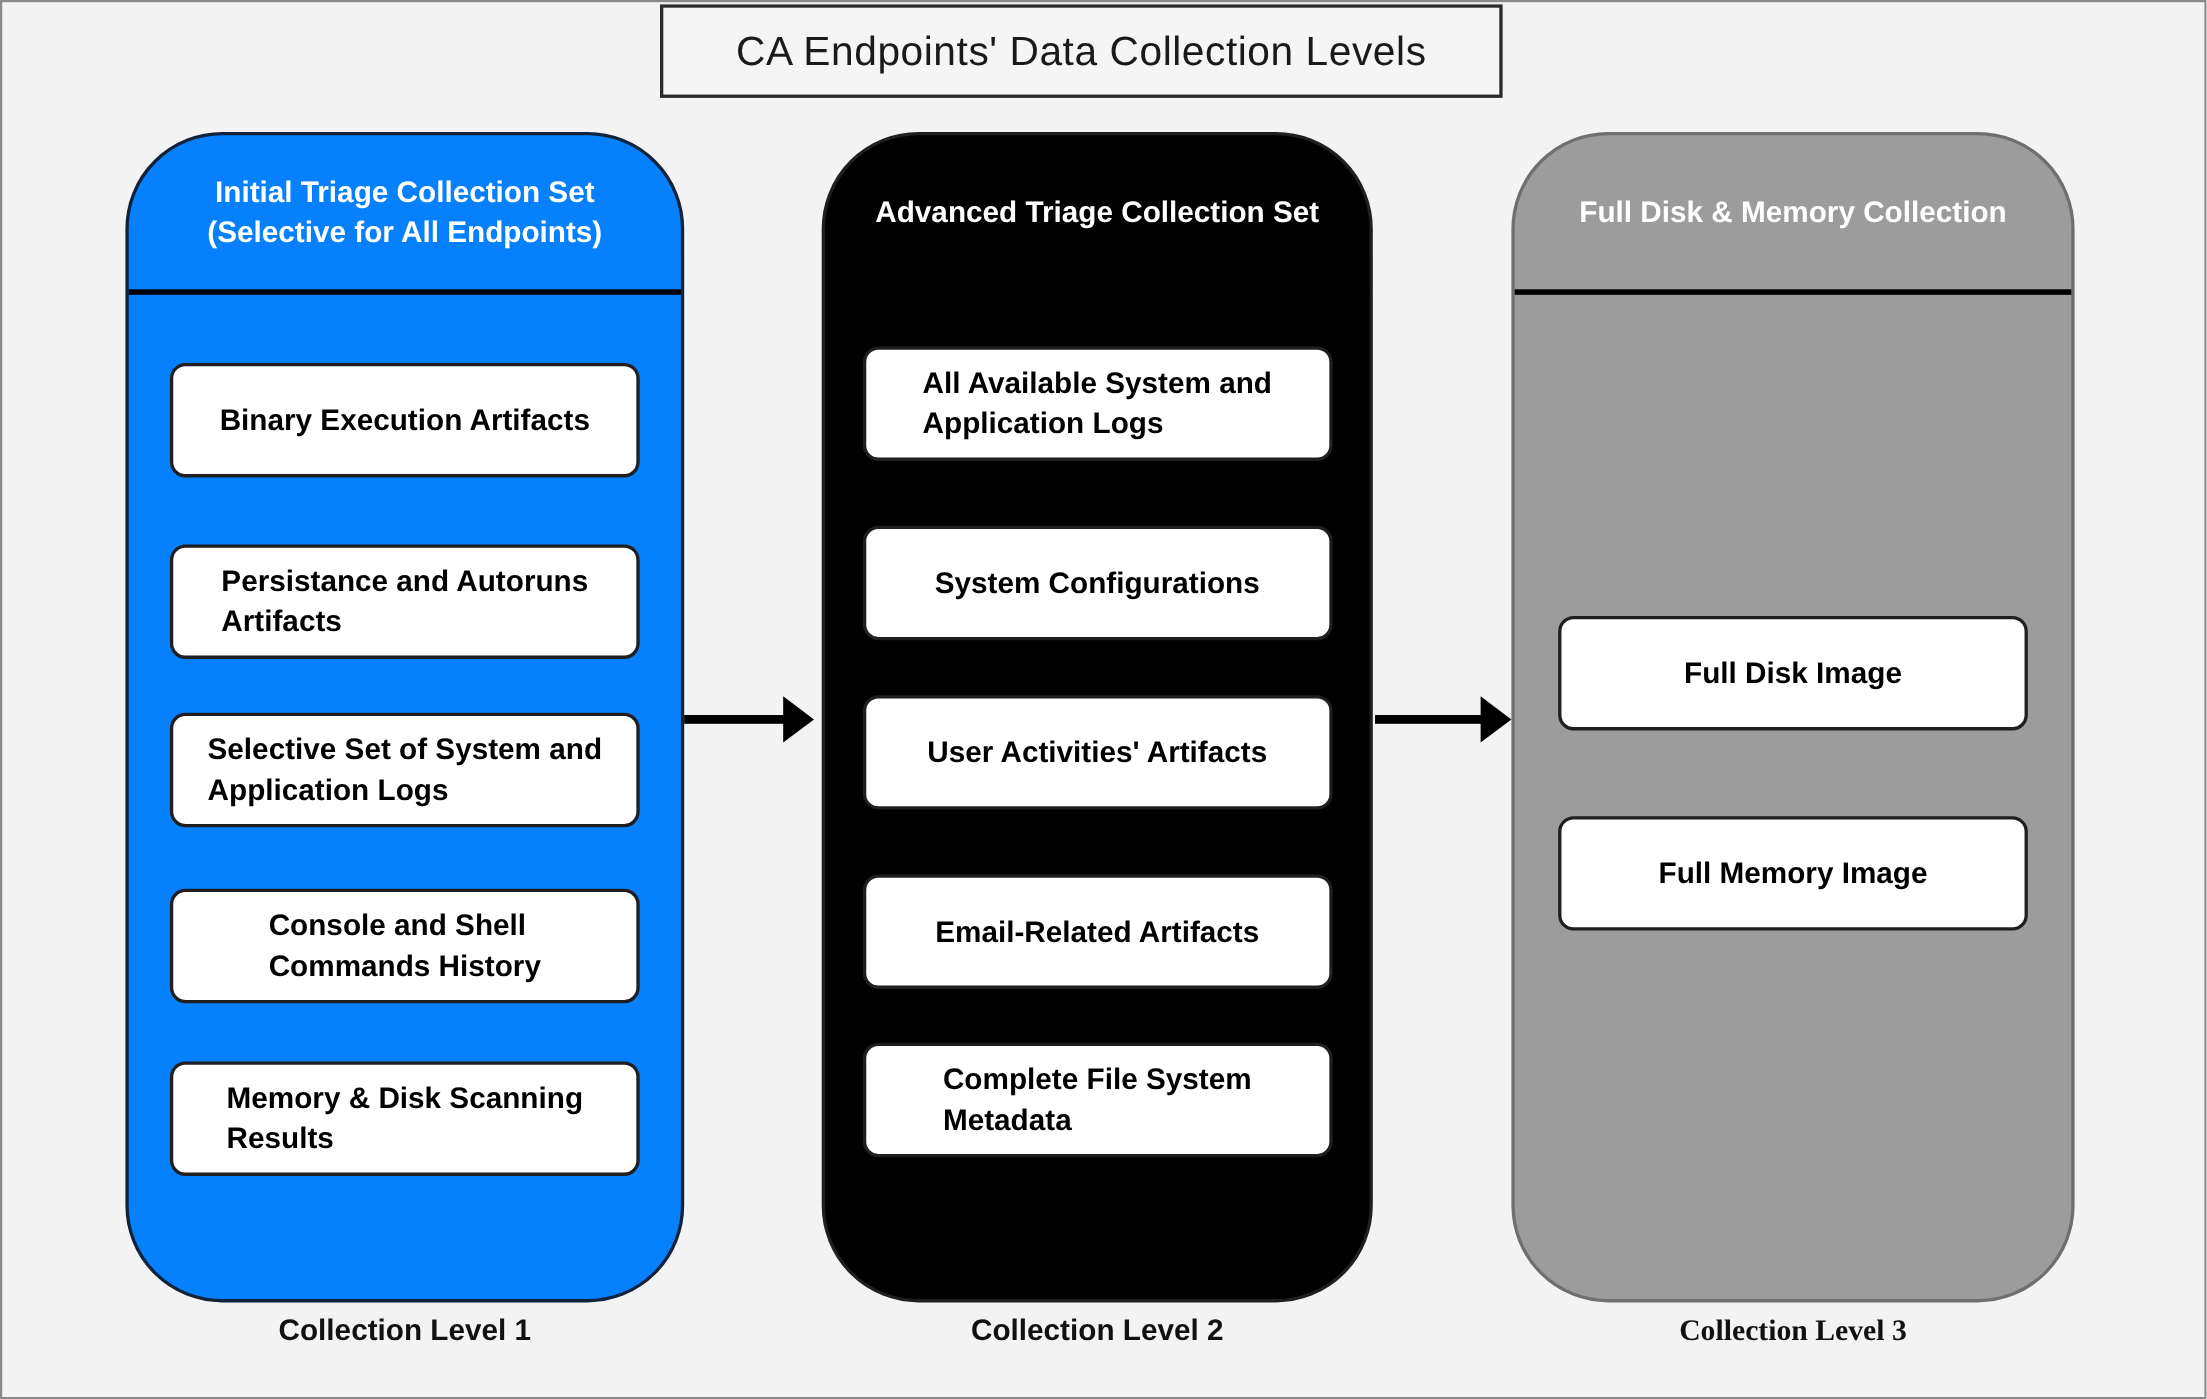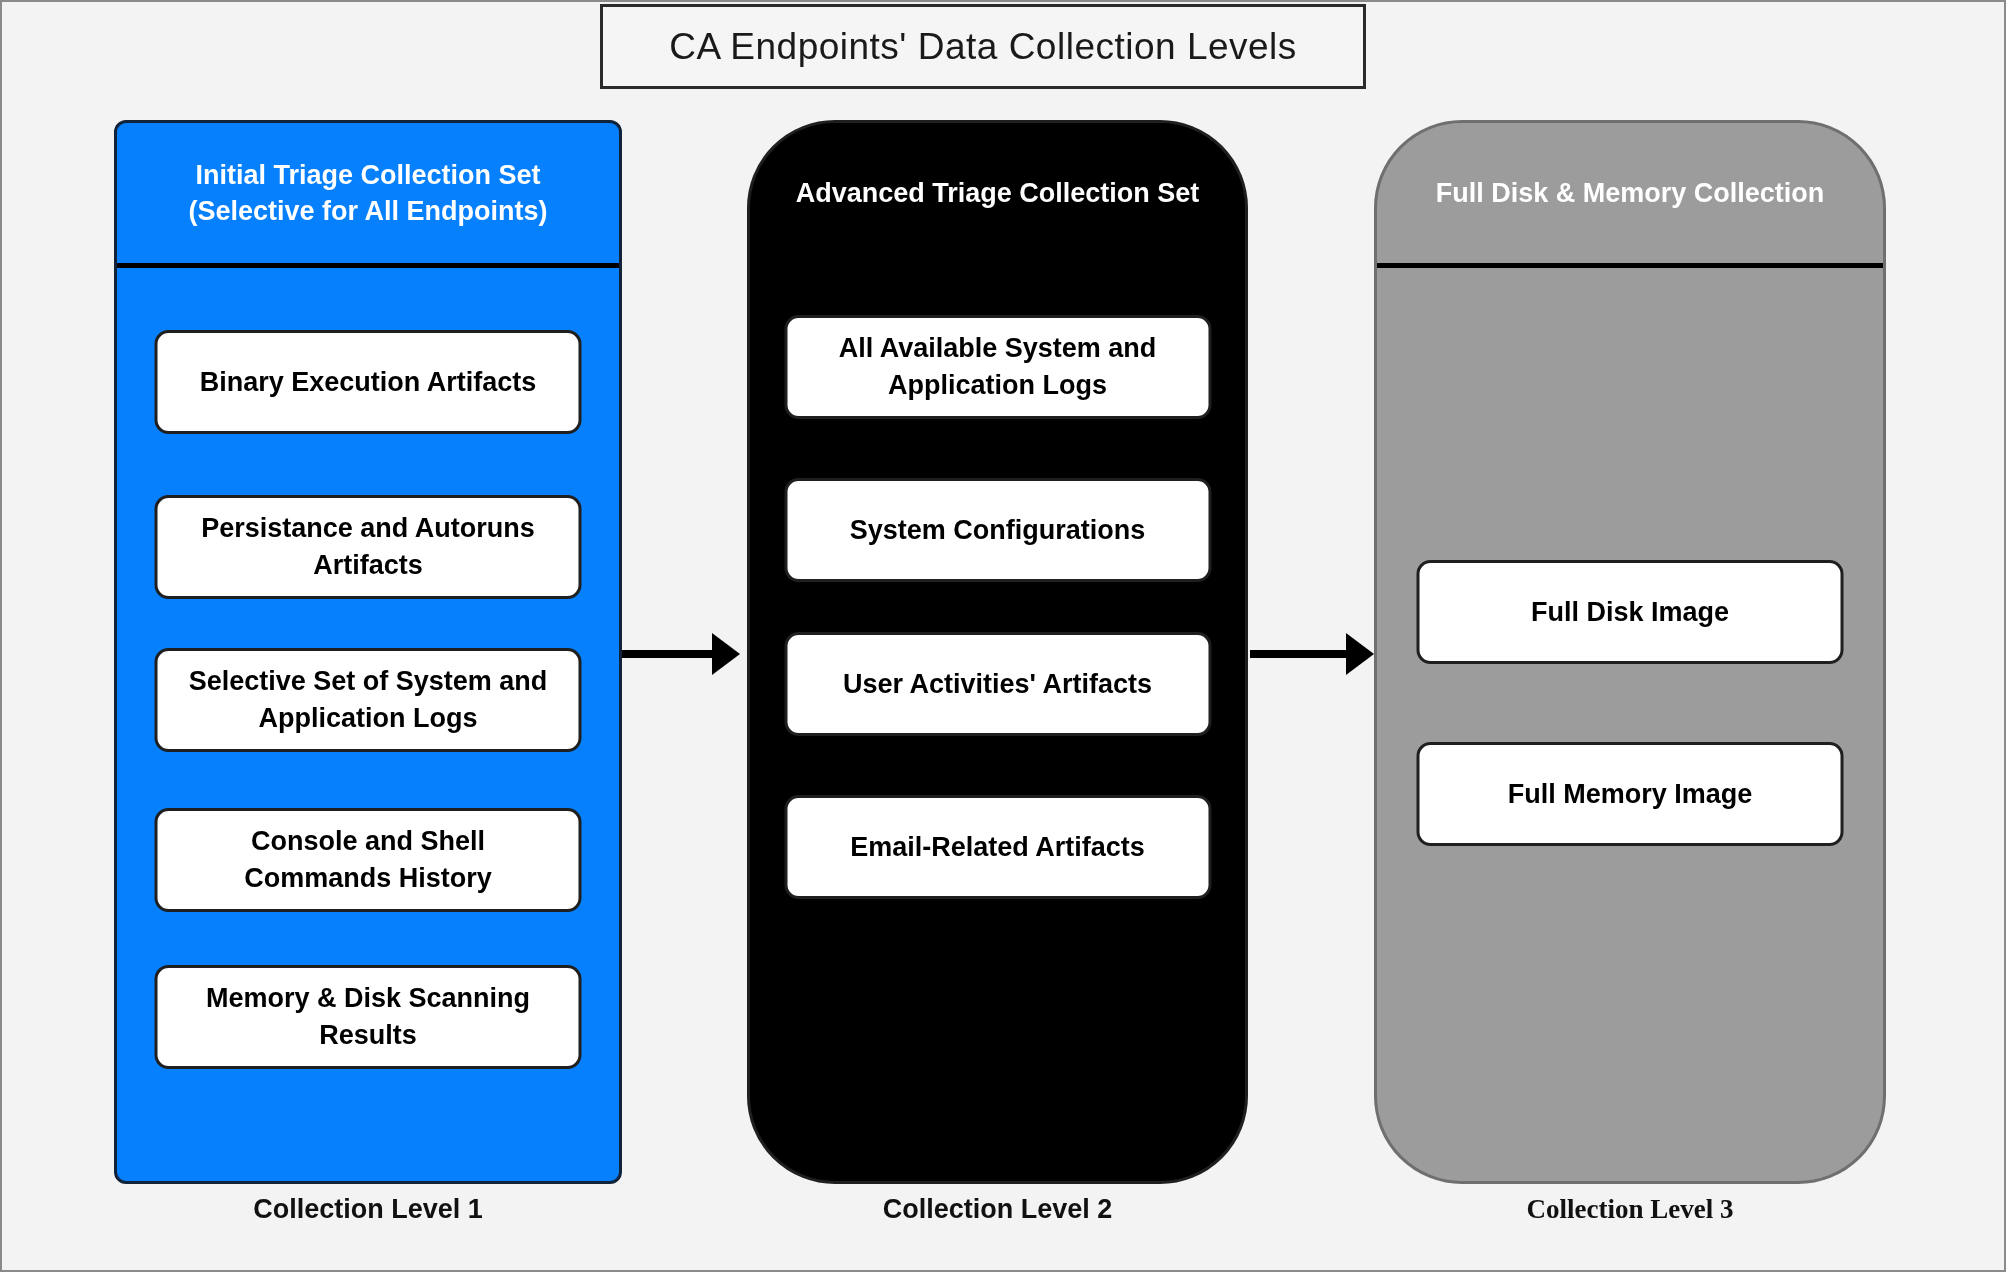--- a/index.html
+++ b/index.html
@@ -10,35 +10,35 @@
   .title-box{
     position:absolute;left:598px;top:2px;width:766px;height:85px;
     background:#f5f5f5;border:3px solid #2b2b2b;box-sizing:border-box;
     display:flex;align-items:center;justify-content:center;
     font-size:37px;color:#1a1a1a;letter-spacing:0.5px;
   }
   .column{
     position:absolute;top:118px;height:1064px;border-radius:88px;
     box-sizing:border-box;border:3px solid #1a1a1a;
   }
-  .col-1{left:112px;width:508px;background:#0680FC;border-color:#10233b;border-radius:12px;}
+  .col-1{left:112px;width:508px;background:#0680FC;border-color:#10233b;}
   .col-2{left:745px;width:501px;background:#000000;border-color:#1f1f1f;}
   .col-3{left:1372px;width:512px;background:#9C9C9C;border-color:#6f6f6f;}
   .col-header{
     position:absolute;top:0;left:0;right:0;height:140px;
     display:flex;flex-direction:column;align-items:center;justify-content:center;
     color:#ffffff;font-weight:bold;font-size:27px;line-height:36px;text-align:center;
   }
   .col-divider{
     position:absolute;top:140px;left:0;right:0;height:5px;background:#000000;
   }
   .item{
     position:absolute;left:50%;transform:translateX(-50%);width:427px;height:104px;
     background:#ffffff;border:3px solid #1f1f1f;border-radius:14px;box-sizing:border-box;
-    display:flex;align-items:center;justify-content:center;text-align:center;
+    display:flex;align-items:center;justify-content:center;text-align:left;
     font-weight:bold;font-size:27px;line-height:37px;color:#000000;
     white-space:pre-line;padding:0 6px;
   }
   .col-label{
     position:absolute;top:1192px;height:40px;text-align:center;
     font-weight:bold;font-size:27px;color:#111111;
   }
   .label-1{left:112px;width:508px;}
   .label-2{left:745px;width:501px;}
   .label-3{left:1372px;width:512px;font-family:Liberation Serif, serif;}
@@ -104,20 +104,24 @@
     </div>
     <div class="item" style="top:355px">
       <span>System Configurations</span>
     </div>
     <div class="item" style="top:509px">
       <span>User Activities' Artifacts</span>
     </div>
     <div class="item" style="top:672px">
       <span>Email-Related Artifacts</span>
     </div>
+    <div class="item" style="top:825px">
+      <span>Complete File System
+Metadata</span>
+    </div>
   </div>
 
   <div class="arrow arrow-2">
     <div class="shaft"></div>
     <div class="head"></div>
   </div>
 
   <div class="column col-3">
     <div class="col-header">
       <div>Full Disk &amp; Memory Collection</div>

